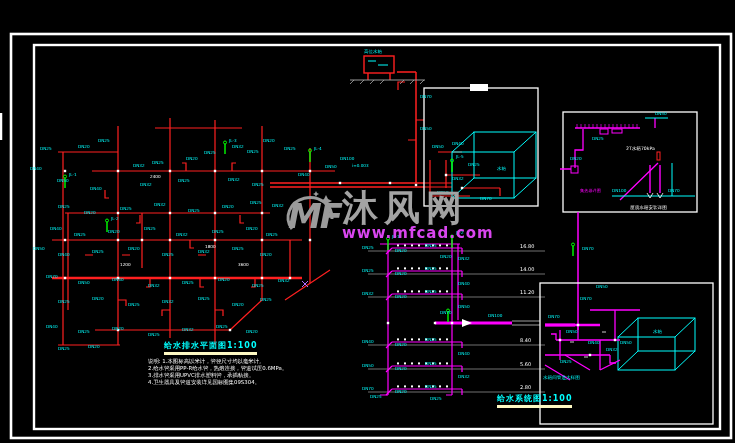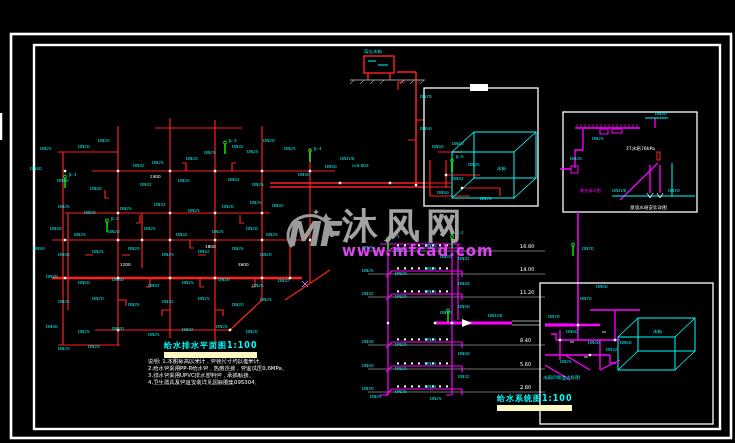--- a/index.html
+++ b/index.html
@@ -1,28 +1,28 @@
 <!DOCTYPE html>
 <html><head>
 <meta charset="utf-8">
 <style>
   html,body{margin:0;padding:0;background:#000;}
   #stage{position:relative;width:735px;height:443px;background:#000;overflow:hidden;
          font-family:"DejaVu Sans",sans-serif;}
   svg text{font-family:"DejaVu Sans",sans-serif;}
-  .wm{position:absolute;left:282px;top:207px;display:flex;align-items:flex-start;
+  .wm{position:absolute;left:282px;top:189px;display:flex;align-items:flex-start;
       color:#9b9b9b;z-index:5;pointer-events:none;}
   .wm-logo{position:relative;width:56px;height:52px;}
   .wm-mf{position:absolute;left:6px;top:10px;font-style:italic;font-weight:bold;
          font-size:34px;line-height:34px;letter-spacing:-2px;color:#9b9b9b;}
   .wm-right{margin-left:4px;display:flex;flex-direction:column;}
   .wm-brand{font-size:36px;line-height:37px;font-weight:bold;letter-spacing:6px;color:#a3a3a3;}
   .wm-url{font-size:15px;font-weight:bold;letter-spacing:1px;color:#d946ef;margin-top:-2px;}
   .title-cyan{position:absolute;color:#00ffff;font-size:8px;font-weight:bold;
-              border-bottom:6px solid #fef9c3;padding-bottom:1px;letter-spacing:1px;}
+              border-bottom:3px solid #fef9c3;padding-bottom:1px;letter-spacing:1px;}
   .notes{position:absolute;left:148px;top:358px;color:#fff;font-size:5.4px;line-height:7px;}
   .notes div{white-space:nowrap;}
 </style>
 </head>
 <body>
 
 <div id="stage">
 
   <svg width="735" height="443" viewBox="0 0 735 443">
 

